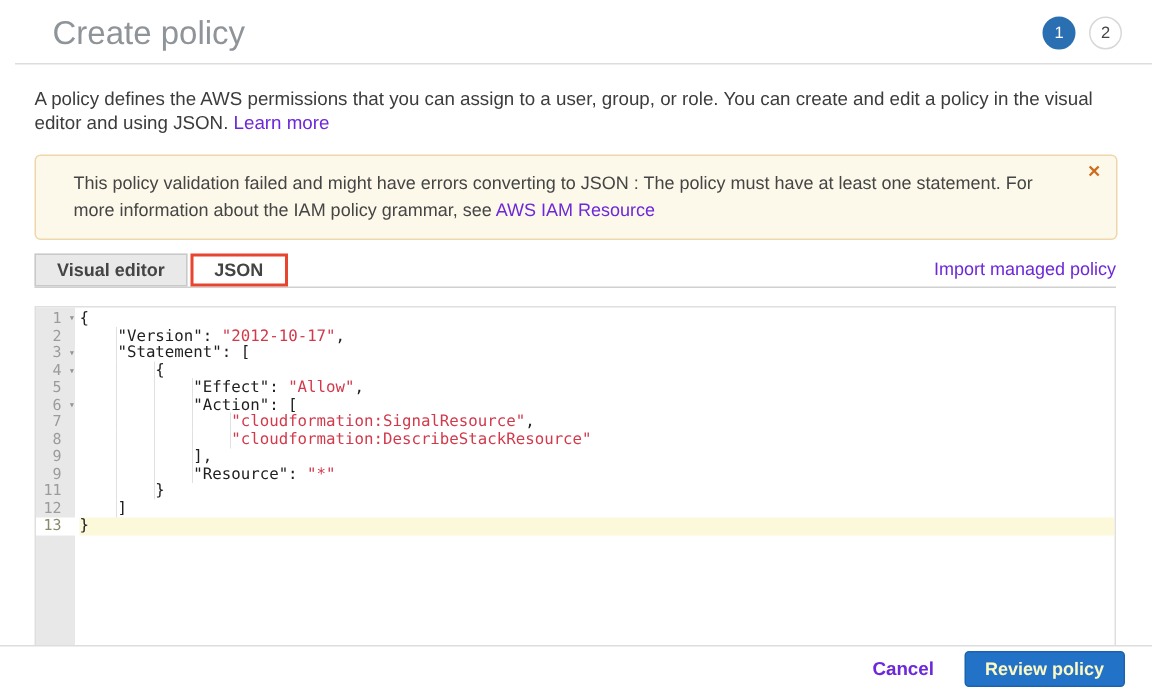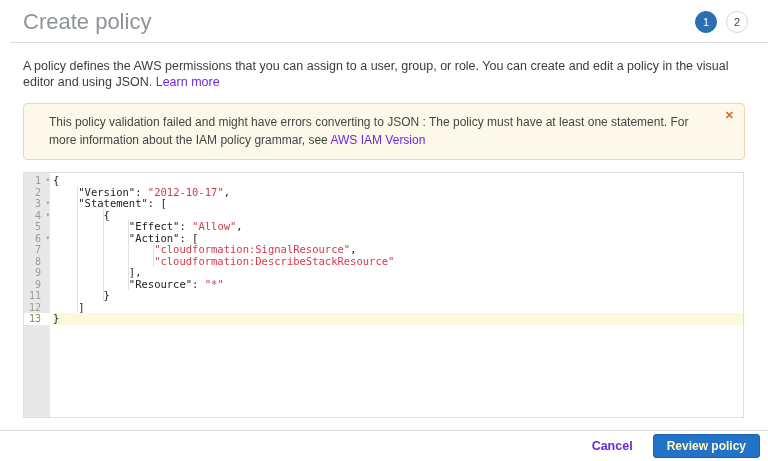--- a/index.html
+++ b/index.html
@@ -1,21 +1,21 @@
 <!DOCTYPE html>
 <html><head>
 <meta charset="utf-8">
 <style>
   * { margin:0; padding:0; box-sizing:border-box; }
   html,body { background:#fff; }
   body { font-family:"Liberation Sans", sans-serif; color:#3c3c3c; }
   .page { position:relative; width:768px; height:461px; background:#fff; overflow:hidden; }
 
   
-  .header { display:flex; align-items:flex-start; padding:9px 20px 0 23px; }
+  .header { display:flex; align-items:flex-start; padding:9px 20px 0 35px; }
   .title { font-size:22px; font-weight:400; color:#8f9499; line-height:26px; }
   .steps { margin-left:auto; display:flex; gap:9px; padding-top:2px; }
   .step { width:22px; height:22px; border-radius:50%; background:#fff; border:1px solid #d8d8d8;
           color:#444; font-size:11px; display:flex; align-items:center; justify-content:center; }
   .step.active { background:#2a6fb2; border-color:#2a6fb2; color:#fff; }
   .hdr-divider { border-top:1px solid #ddd; margin:7px 0 0 10px; }
 
   
   .intro { margin:15px 23px 0 23px; font-size:12.5px; color:#3c3c3c; line-height:16px; }
   a.lnk { color:#6d28d9; text-decoration:none; }
@@ -46,21 +46,21 @@
   .cl.act { background:#fcf8da; }
   .ind { background-image:repeating-linear-gradient(to right,
             transparent 0, transparent calc(4ch - 1px), #e0e0e0 calc(4ch - 1px), #e0e0e0 4ch); }
   .tok-s { color:#d2394b; }
   .tok-k { color:#202020; }
   .tok-p { color:#202020; }
 
   
   .footer { position:absolute; left:0; right:0; bottom:0; height:31px; background:#fff;
             border-top:1px solid #ddd; display:flex; align-items:center; justify-content:flex-end;
-            padding-right:8px; gap:20px; }
+            padding-right:18px; gap:20px; }
   .cancel { font-size:12.5px; font-weight:bold; cursor:pointer; }
   .btn-primary { background:#2273c8; border:1px solid #1c63af; border-radius:3px; color:#fef9c3;
                  font-size:12px; font-weight:bold; padding:4px 13px; cursor:pointer;
                  font-family:"Liberation Sans", sans-serif; }
 </style>
 </head>
 <body>
 
 <div class="page">
 
@@ -69,24 +69,29 @@
     <div class="steps">
         <div class="step active">1</div>
         <div class="step">2</div>
       </div>
   </div>
   <div class="hdr-divider"></div>
 
   <div class="intro"><span>A policy defines the AWS permissions that you can assign to a user, group, or role. You can create and edit a policy in the visual editor and using JSON. </span><a class="lnk">Learn more</a></div>
 
   <div class="alert">
-    <span>This policy validation failed and might have errors converting to JSON : The policy must have at least one statement. For more information about the IAM policy grammar, see </span><a class="lnk">AWS IAM Version</a>
+    <span>This policy validation failed and might have errors converting to JSON : The policy must have at least one statement. For more information about the IAM policy grammar, see </span><a class="lnk">AWS IAM Resource</a>
     <span class="alert-close">✕</span>
   </div>
 
+  <div class="tab-row">
+    <div class="tab tab-visual">Visual editor</div>
+    <div class="tab tab-json">JSON</div>
+    <a class="lnk import-link">Import managed policy</a>
+  </div>
 
   <div class="editor">
     <div class="gutter">
         <div class="gl"><span>1</span><span class="fold">▾</span></div>
         <div class="gl"><span>2</span></div>
         <div class="gl"><span>3</span><span class="fold">▾</span></div>
         <div class="gl"><span>4</span><span class="fold">▾</span></div>
         <div class="gl"><span>5</span></div>
         <div class="gl"><span>6</span><span class="fold">▾</span></div>
         <div class="gl"><span>7</span></div>

